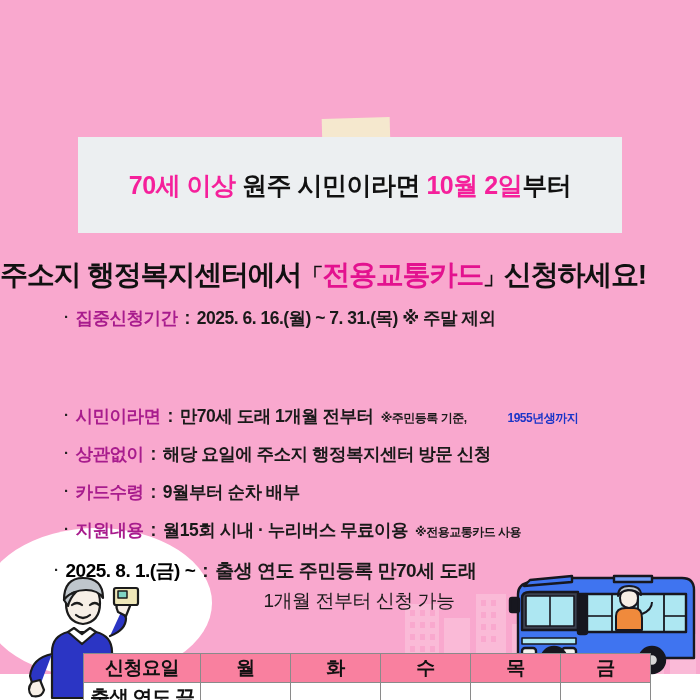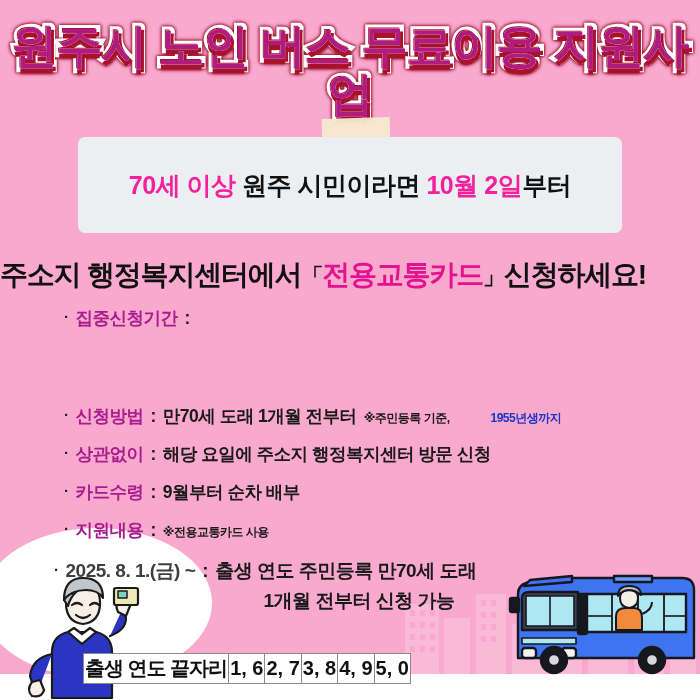--- a/index.html
+++ b/index.html
@@ -33,21 +33,21 @@
     filter:drop-shadow(0 0 1.5px #9e1130) drop-shadow(0 0 1.5px #9e1130);
   }
   
   .tape{
     position:absolute;left:322px;top:118px;width:68px;height:26px;
     background:#F4EBCE;transform:rotate(-1.5deg);z-index:6;opacity:.95;
   }
   .infobox{
     position:absolute;left:78px;top:137px;width:544px;height:96px;
     background:#ECEFF1;z-index:7;
-    display:flex;flex-direction:column;align-items:center;justify-content:center;border-radius:7px;
+    display:flex;flex-direction:column;align-items:center;justify-content:center;
   }
   .infoline{
     font-size:25px;font-weight:bold;color:#111;letter-spacing:-0.5px;line-height:1.45;
     white-space:nowrap;
   }
   .mg{color:#F5209B;}
   
   .headline{
     position:absolute;top:256px;left:0;width:592px;text-align:center;z-index:5;
     font-size:28px;font-weight:bold;color:#111;letter-spacing:-1.2px;white-space:nowrap;
@@ -61,24 +61,24 @@
     padding-left:64px;margin-bottom:4px;
     font-size:17.5px;color:#1a1a1a;letter-spacing:-0.5px;font-weight:bold;
     white-space:nowrap;
   }
   .dot{color:#222;font-size:15px;line-height:1;position:relative;top:-2px;}
   .lbl{color:#A81C8D;font-weight:bold;text-align:right;}
   .val{font-weight:bold;color:#1a1a1a;}
   .note{font-size:12px;font-weight:bold;color:#1a1a1a;}
   .blue{color:#1A35C8;font-weight:bold;margin-left:34px;}
   .r-last{padding-left:54px;font-size:19px;}
-  .lbl-last{color:#404040;font-weight:bold;text-align:right;}
+  .lbl-last{color:#000000;font-weight:bold;text-align:right;}
   .last-line2{
     text-align:center;padding-left:18px;margin-top:1px;
-    font-size:19px;font-weight:bold;color:#1a1a1a;letter-spacing:-0.5px;
+    font-size:19px;font-weight:normal;color:#1a1a1a;letter-spacing:-0.5px;
   }
   
   .tbl-wrap{position:absolute;left:83px;top:347px;z-index:6;}
   table.days{border-collapse:collapse;background:#fff;}
   table.days th,table.days td{
     border:1px solid #8a8a8a;text-align:center;color:#111;
   }
   table.days th{
     background:#F9809F;font-size:19px;font-weight:bold;height:25px;letter-spacing:-0.5px;
   }
@@ -155,62 +155,68 @@
       <rect x="239" y="48" width="5" height="6"></rect>
         <rect x="251" y="48" width="5" height="6"></rect>
       <rect x="275" y="56" width="5" height="6"></rect>
         <rect x="286" y="56" width="5" height="6"></rect>
     </g>
   </svg>
 
   <div class="bottom-band"></div>
   <div class="cloud"></div>
 
-  <div class="title-wrap">
-    <span class="title">원주시 노인 버스 무료이용 지원사업</span>
-  </div>
 
   <div class="tape"></div>
   <div class="infobox">
     <div class="infoline">
       <span class="mg">70세 이상</span><span> 원주 시민이라면 </span><span class="mg">10월 2일</span><span>부터</span>
     </div>
   </div>
 
   <div class="headline">
     <span>주소지 행정복지센터에서</span><span class="brk">「</span><span class="hl-mg">전용교통카드</span><span class="brk">」</span><span>신청하세요!</span>
   </div>
 
   <div class="rows">
 
     <div class="row">
       <span class="dot">·</span>
       <span class="lbl">집중신청기간</span>
       <span class="val"> : </span>
+      <span class="val">2025. 6. 16.(월) ~ 7. 31.(목) ※ 주말 제외</span>
     </div>
 
     <div style="height:62px"></div>
     <div class="tbl-wrap">
       <table class="days">
         <tbody>
+            <tr>
+          <th class="c0">신청요일</th>
+          <th class="cd">월</th>
+          <th class="cd">화</th>
+          <th class="cd">수</th>
+          <th class="cd">목</th>
+          <th class="cd">금</th>
+        </tr>
         <tr>
           <td class="c0">출생 연도 끝자리</td>
           <td>1, 6</td>
           <td>2, 7</td>
           <td>3, 8</td>
           <td>4, 9</td>
           <td>5, 0</td>
         </tr>
       </tbody>
         </table>
     </div>
 
     <div class="row" style="margin-top:8px">
       <span class="dot">·</span>
-      <span class="lbl">신청방법</span>
+      <span class="lbl">시민이라면</span>
       <span class="val"> : </span>
       <span class="val">만70세 도래 1개월 전부터</span>
       <span class="note">※주민등록 기준, </span>
         <span class="note blue">1955년생까지</span>
     </div>
 
     <div class="row" style="margin-top:14px">
       <span class="dot">·</span>
       <span class="lbl">상관없이</span>
       <span class="val"> : </span>
@@ -221,20 +227,21 @@
       <span class="dot">·</span>
       <span class="lbl">카드수령</span>
       <span class="val"> : </span>
       <span class="val">9월부터 순차 배부</span>
     </div>
 
     <div class="row" style="margin-top:14px">
       <span class="dot">·</span>
       <span class="lbl">지원내용</span>
       <span class="val"> : </span>
+      <span class="val">월15회 시내 · 누리버스 무료이용</span>
       <span class="note">※전용교통카드 사용</span>
     </div>
 
     <div class="row r-last" style="margin-top:16px">
       <span class="dot">·</span>
       <span class="lbl-last">2025. 8. 1.(금) ~</span>
       <span class="val"> : </span>
       <span class="val">출생 연도 주민등록 만70세 도래</span>
     </div>
     <div class="last-line2">1개월 전부터 신청 가능</div>

